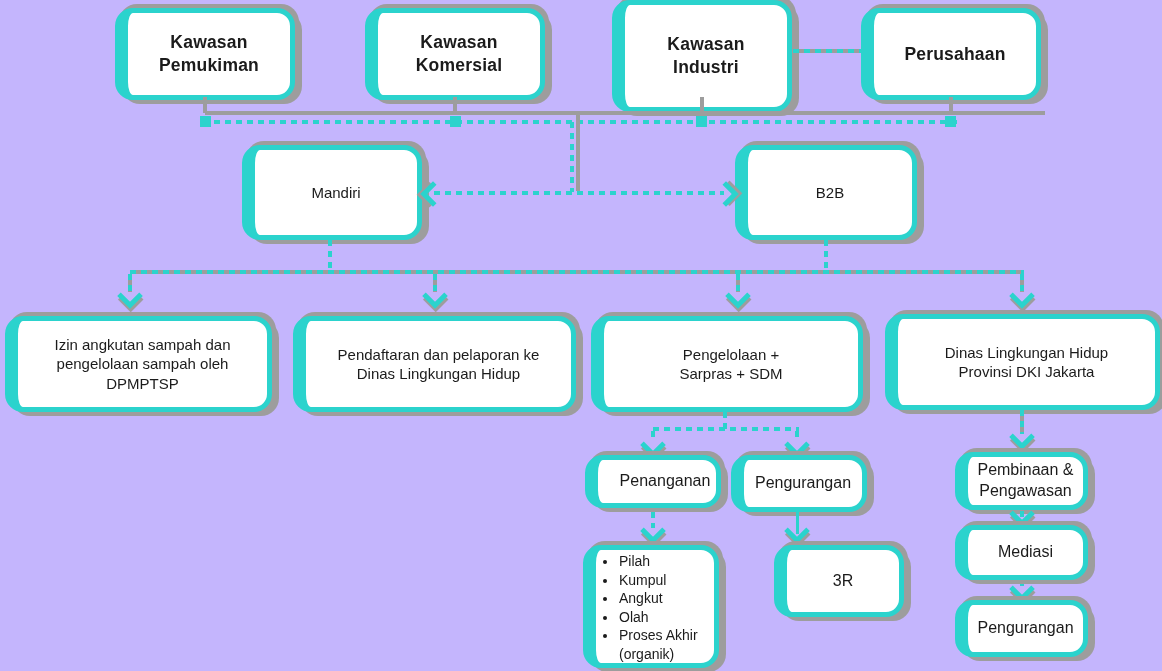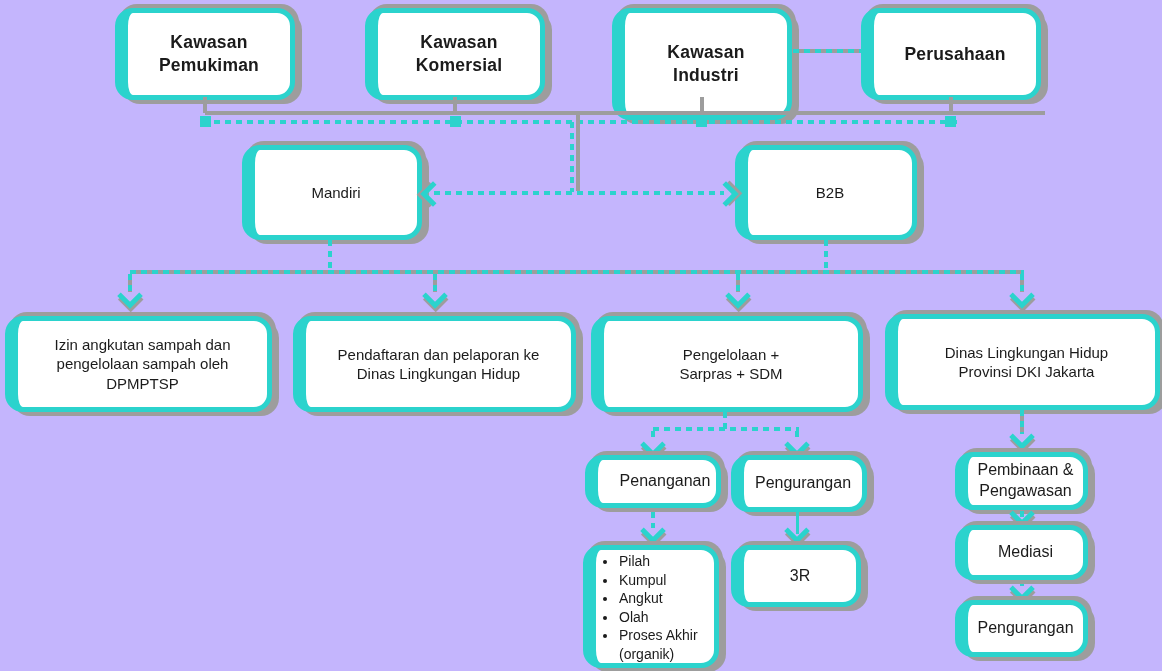--- a/index.html
+++ b/index.html
@@ -46,21 +46,21 @@
 <body>
 
 <div id="canvas">
 
   <div class="node" style="left:115px;top:8px;width:180px;height:92px;">
     <span class="txt big" style="max-width:120px;">Kawasan Pemukiman</span>
   </div>
   <div class="node" style="left:365px;top:8px;width:180px;height:92px;">
     <span class="txt big" style="max-width:120px;">Kawasan Komersial</span>
   </div>
-  <div class="node" style="left:612px;top:8px;width:180px;height:112px;">
+  <div class="node" style="left:612px;top:0;width:180px;height:112px;">
     <span class="txt big" style="max-width:110px;">Kawasan Industri</span>
   </div>
   <div class="node" style="left:861px;top:8px;width:180px;height:92px;">
     <span class="txt big" style="max-width:150px;">Perusahaan</span>
   </div>
 
   <div class="hbus" style="left:793px;top:49px;width:68px;"></div>
   <div class="vgray" style="left:203px;top:97px;height:16px;"></div>
   <div class="vgray" style="left:453px;top:97px;height:16px;"></div>
   <div class="vgray" style="left:700px;top:97px;height:16px;"></div>
@@ -140,21 +140,21 @@
 
   <div class="node list-node" style="left:583px;top:545px;width:136px;height:123px;">
     <ul>
       <li>Pilah</li>
       <li>Kumpul</li>
       <li>Angkut</li>
       <li>Olah</li>
       <li>Proses Akhir (organik)</li>
     </ul>
   </div>
-  <div class="node row4" style="left:731px;top:545px;width:130px;height:62px;">
+  <div class="node row4" style="left:774px;top:545px;width:130px;height:72px;">
     <span class="txt">3R</span>
   </div>
   <div class="node row4" style="left:955px;top:525px;width:133px;height:55px;">
     <span class="txt">Mediasi</span>
   </div>
   <div class="node row4" style="left:955px;top:600px;width:133px;height:57px;">
     <span class="txt">Pengurangan</span>
   </div>
 
 </div>

